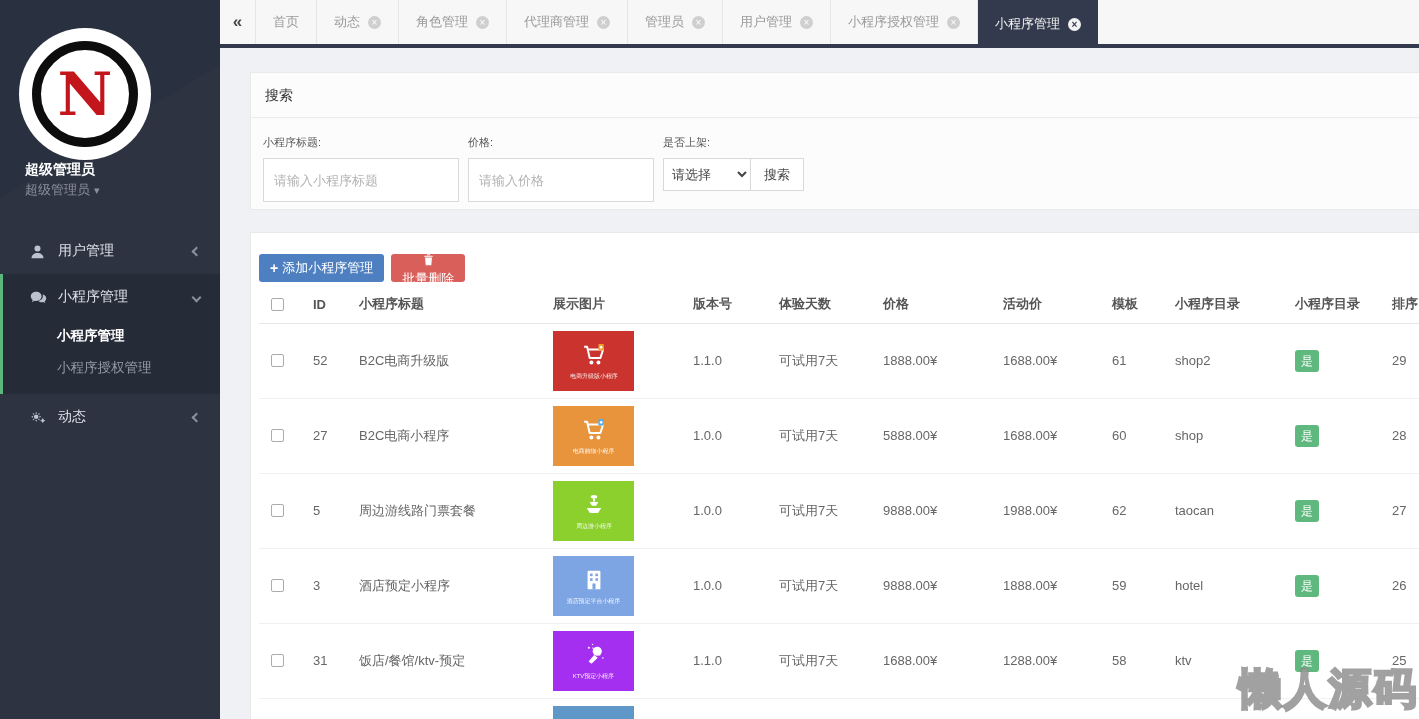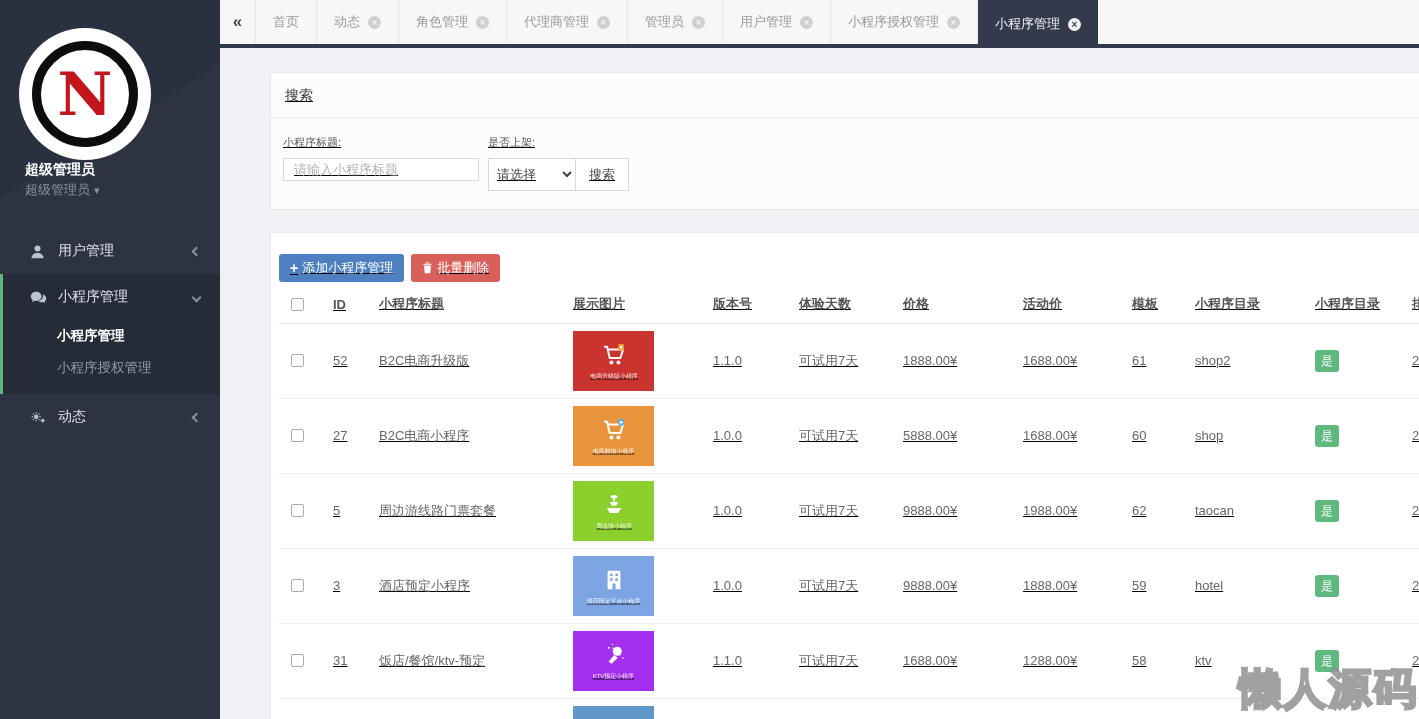--- a/index.html
+++ b/index.html
@@ -46,44 +46,44 @@
   #tabs { display:flex; align-items:flex-start; z-index:2; }
   .tab { display:flex; align-items:center; gap:8px; padding:16px 17px; height:44px; font-size:13px;
     color:#9a9a9a; border-right:1px solid #e6e6e6; cursor:pointer; white-space:nowrap; z-index:2; }
   .tab.active { background:#333a4d; color:#f2f2f2; height:48px; border-right:none; z-index:3; }
   .tclose { width:13px; height:13px; border-radius:50%; background:#cfcfcf; color:#fff;
     font-size:10px; line-height:13px; text-align:center; display:inline-block; }
   .tab.active .tclose { background:#f2f2f2; color:#333a4d; font-weight:700; }
 
   .content { position:relative; height:671px; background:#eff1f4; overflow:hidden; }
 
-  .panel { position:absolute; left:50px; right:0; background:#fcfcfc;
-    border:1px solid #e9e9e9; border-right:none;text-decoration:underline; }
+  .panel { position:absolute; left:30px; right:0; background:#fcfcfc;
+    border:1px solid #e9e9e9; border-right:none; }
   .search-panel { top:24px; height:138px; }
   .panel-header { height:45px; line-height:45px; padding:0 14px; font-size:14px; font-weight:500;
     color:#333; border-bottom:1px solid #ececec; }
   .form-row { display:flex; gap:9px; padding:17px 12px 0; }
   .fgroup { display:flex; flex-direction:column; }
   .fgroup label { font-size:11px; color:#555; margin-bottom:8px; }
-  .fgroup input { width:196px; height:23px; border:1px solid #d9d9d9; padding:8px 10px;
+  .fgroup input { width:196px; height:44px; border:1px solid #d9d9d9; padding:8px 10px;
     font-size:13px; color:#333; background:#fff; outline:none; }
   .fgroup input::placeholder { color:#b3b3b3; }
   .fgroup.price input { width:186px; }
   .inline { display:flex; }
   .inline select { width:88px; height:33px; border:1px solid #d9d9d9; background:#fff;
     font-size:13px; color:#444; padding:0 4px; outline:none; }
   .search-btn { width:54px; height:33px; border:1px solid #d9d9d9; background:#fff;
     font-size:13px; color:#444; margin-left:-1px; cursor:pointer; }
 
   .table-panel { top:184px; height:700px; background:#fff; padding:21px 0 0 8px; overflow:hidden; }
   .toolbar { display:flex; align-items:center; }
   .btn { border:none; border-radius:3px; height:28px; padding:0 11px; font-size:13px; color:#fff;
     display:inline-flex; align-items:center; gap:4px; cursor:pointer; }
   .btn-add { background:#4e80c1; }
-  .btn-del { background:#d9605a; margin-left:7px; }
+  .btn-del { background:#d9605a; margin-left:7px;flex-direction:column; }
   .btn .plus { font-weight:700; font-size:14px; }
 
   table { border-collapse:collapse; table-layout:fixed; width:1201px; margin-top:4px; }
   th { height:37px; font-size:13px; color:#555; font-weight:700; text-align:left;
     padding:0 12px; border-bottom:1px solid #e6e6e6; }
   td { height:75px; padding:0 12px; font-size:13px; color:#666;
     border-top:1px solid #f0f0f0; vertical-align:middle; }
   input.rowcheck { appearance:none; width:13px; height:13px; border:1px solid #ababab;
     border-radius:2px; background:#fff; cursor:pointer; display:block; }
   .tile { width:81px; height:60px; display:flex; flex-direction:column; align-items:center;
@@ -194,20 +194,24 @@
   </div>
   <div class="content">
 
     <section class="panel search-panel">
       <div class="panel-header">搜索</div>
       <div class="form-row">
         <div class="fgroup">
           <label>小程序标题:</label>
           <input placeholder="请输入小程序标题" style="">
         </div>
+        <div class="fgroup price">
+          <label>价格:</label>
+          <input placeholder="请输入价格" style="">
+        </div>
         <div class="fgroup">
           <label>是否上架:</label>
           <span class="inline">
             <select><option>请选择</option></select>
             <button class="search-btn">搜索</button>
           </span>
         </div>
       </div>
     </section>
 

